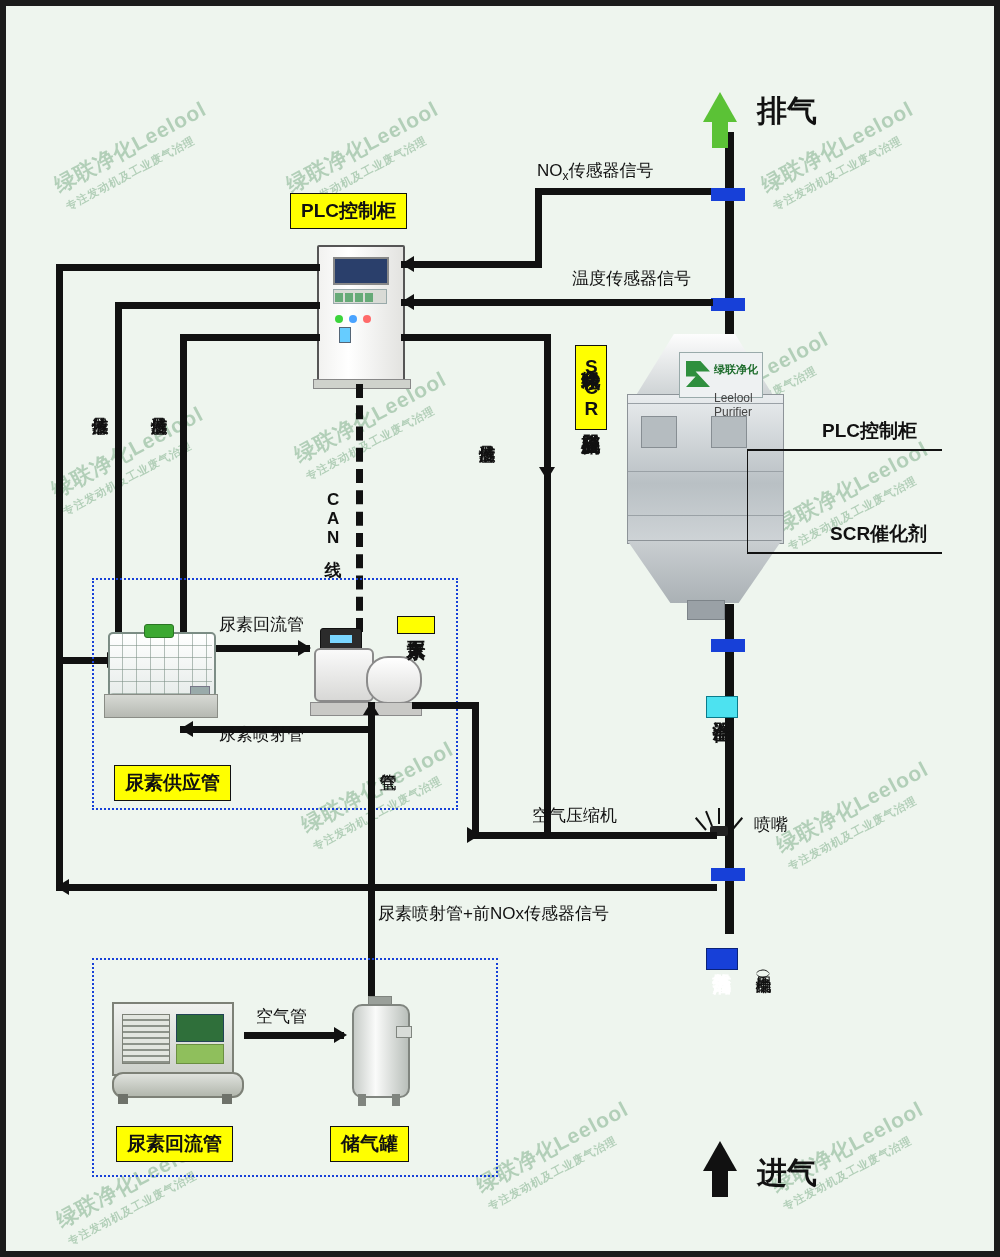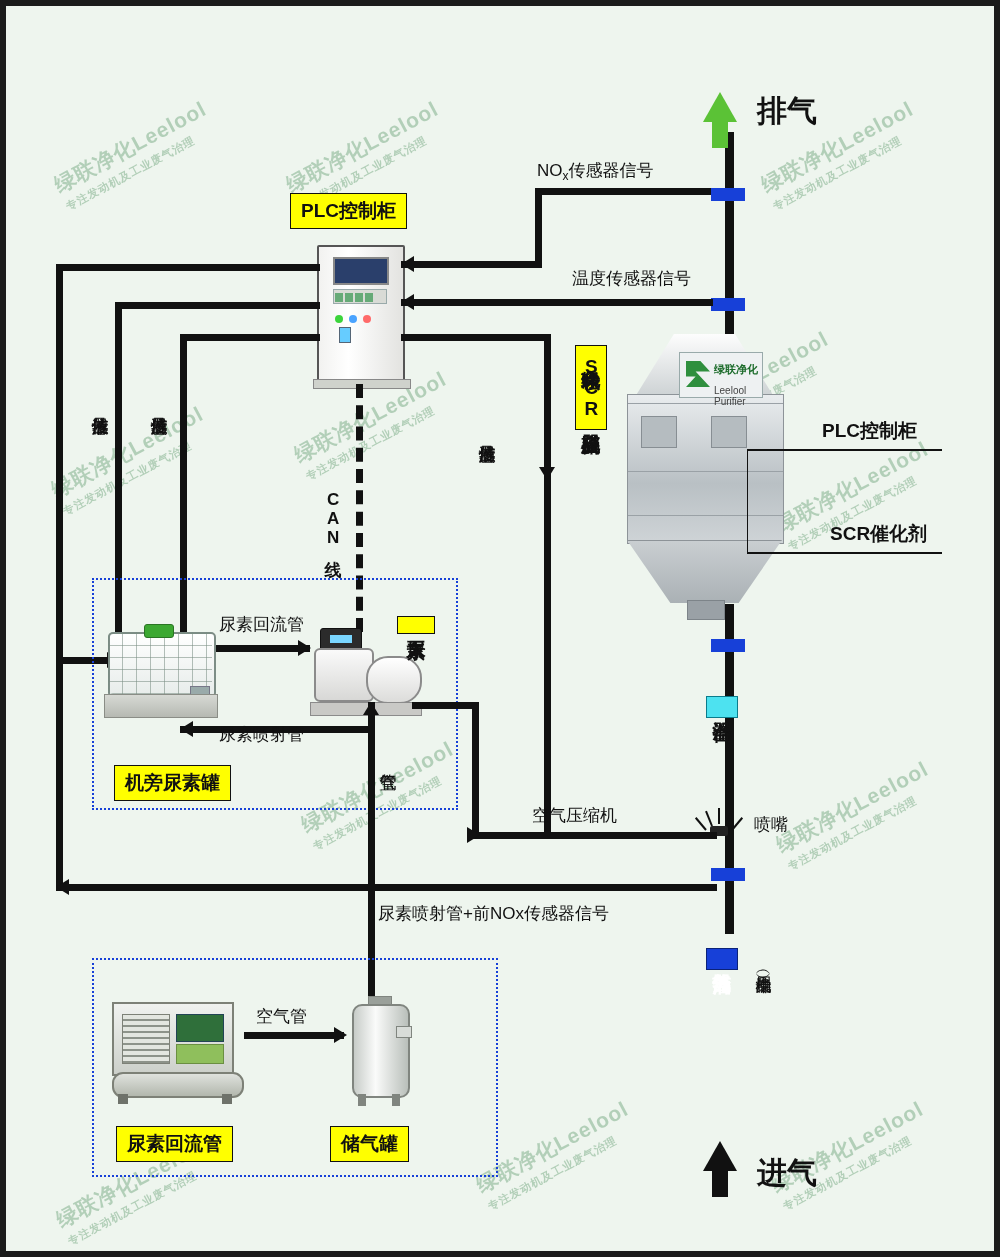--- a/index.html
+++ b/index.html
@@ -79,21 +79,21 @@
        background:linear-gradient(180deg,#e9ecee,#b9c0c4 60%,#cfd4d7);
        border:1px solid #8d9398;}
   .scr .bodyline{position:absolute;left:0;width:100%;height:1px;background:#9aa1a6;}
   .scr .panelA{position:absolute;left:14px;top:82px;width:34px;height:30px;background:#b5bcc0;border:1px solid #878e93;}
   .scr .panelB{position:absolute;left:84px;top:82px;width:34px;height:30px;background:#b5bcc0;border:1px solid #878e93;}
   .scr .logo{position:absolute;left:52px;top:18px;width:82px;height:44px;
        background:#eef1f2;border:1px solid #9aa;}
   .scr .logo .m{position:absolute;left:6px;top:8px;width:24px;height:26px;background:#2f8f3e;
        clip-path:polygon(0 0,60% 0,100% 40%,40% 40%,100% 100%,0 100%,40% 60%,0 60%);}
   .scr .logo .t1{position:absolute;left:34px;top:9px;font-size:11px;color:#1b6b2a;font-weight:bold;}
-  .scr .logo .t2{position:absolute;left:34px;top:32px;font-size:10px;color:#444;}
+  .scr .logo .t2{position:absolute;left:34px;top:38px;font-size:12px;color:#444;}
   .scr .hopper{position:absolute;left:0;top:206px;width:155px;height:62px;
        background:linear-gradient(180deg,#c9ced1,#aab1b5);
        clip-path:polygon(0 0,100% 0,72% 100%,28% 100%);border-top:1px solid #8d9398;}
   .scr .outlet{position:absolute;left:60px;top:266px;width:36px;height:18px;background:#9aa1a6;border:1px solid #7d8489;}
   .leader{position:absolute;height:2px;background:#111;}
 
   
   .ibc{position:absolute;left:92px;top:612px;width:112px;height:96px;}
   .ibc .tank{position:absolute;left:4px;top:8px;width:104px;height:62px;
       background:linear-gradient(180deg,#ffffff,#e7ecea);border:2px solid #7d8d86;border-radius:5px;}
@@ -312,21 +312,21 @@
 
   <div class="dashline" style="left:344px;top:372px;height:248px;"></div>
   <div class="vlabel" style="left:311px;top:478px;font-weight:bold;">CAN线</div>
 
   <div class="pipe h" style="left:389px;top:322px;width:150px;"></div>
   <div class="pipe v" style="left:532px;top:322px;height:500px;"></div>
   <div class="vlabel" style="left:465px;top:420px;">温度传感器信号</div>
   <div class="arrow-d" style="left:527px;top:455px;"></div>
 
   <div class="groupbox" style="left:80px;top:566px;width:362px;height:228px;"></div>
-  <div class="chip" style="left:102px;top:753px;">机旁尿素罐</div>
+  <div class="chip" style="left:102px;top:753px;">尿素供应管</div>
 
   <div class="ibc">
     <div class="tank"></div>
         <div class="grid"></div>
         <div class="cap"></div>
     <div class="valve"></div>
         <div class="pallet"></div>
   </div>
 
   <div class="pump">

